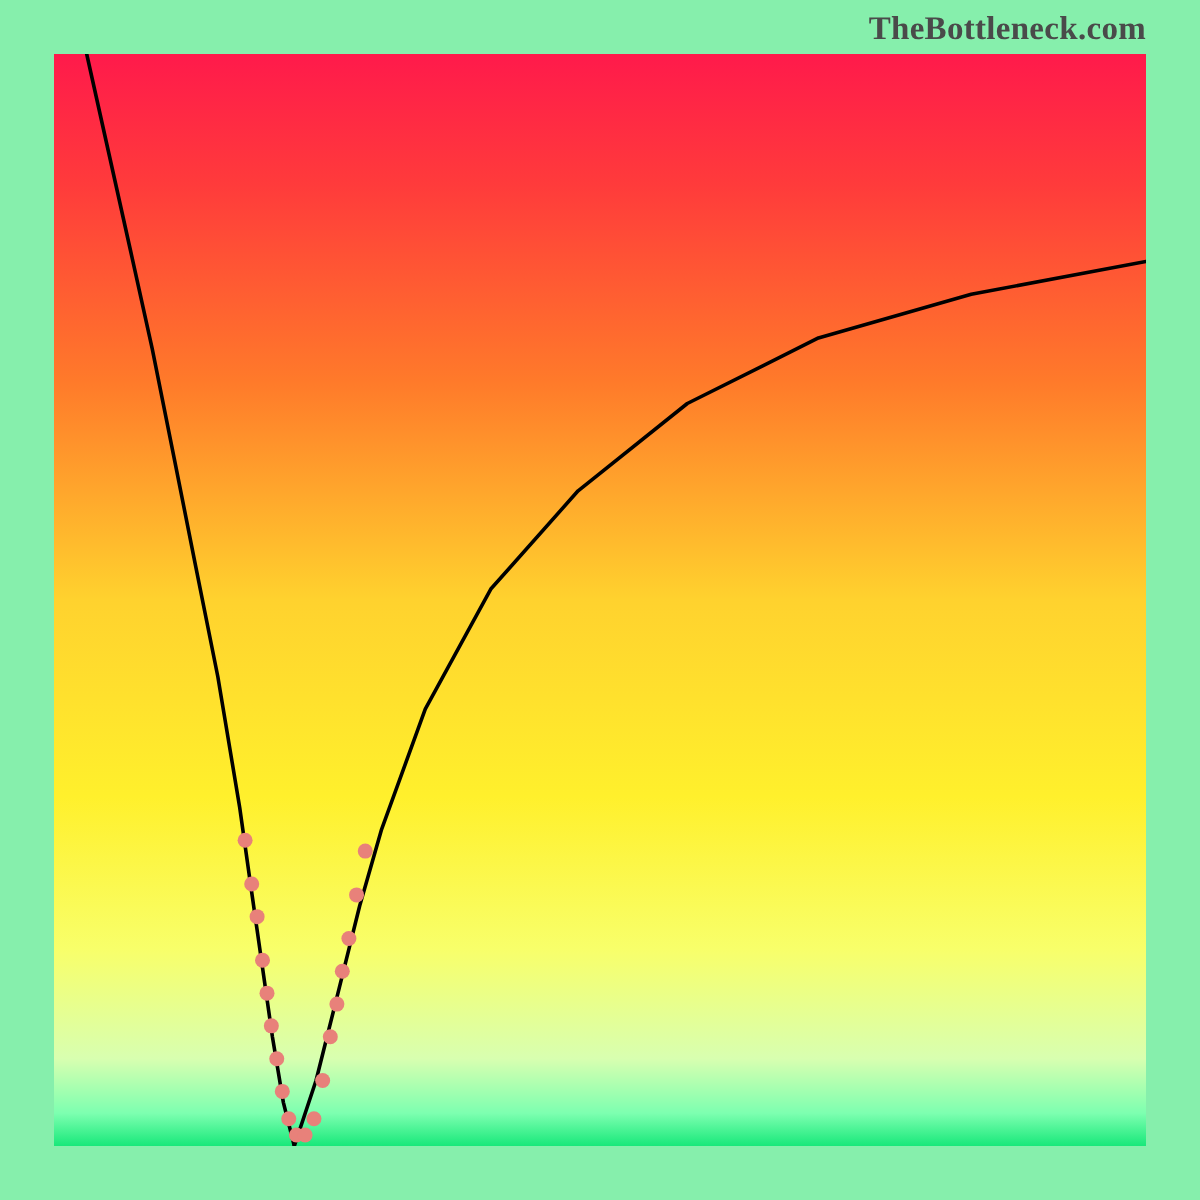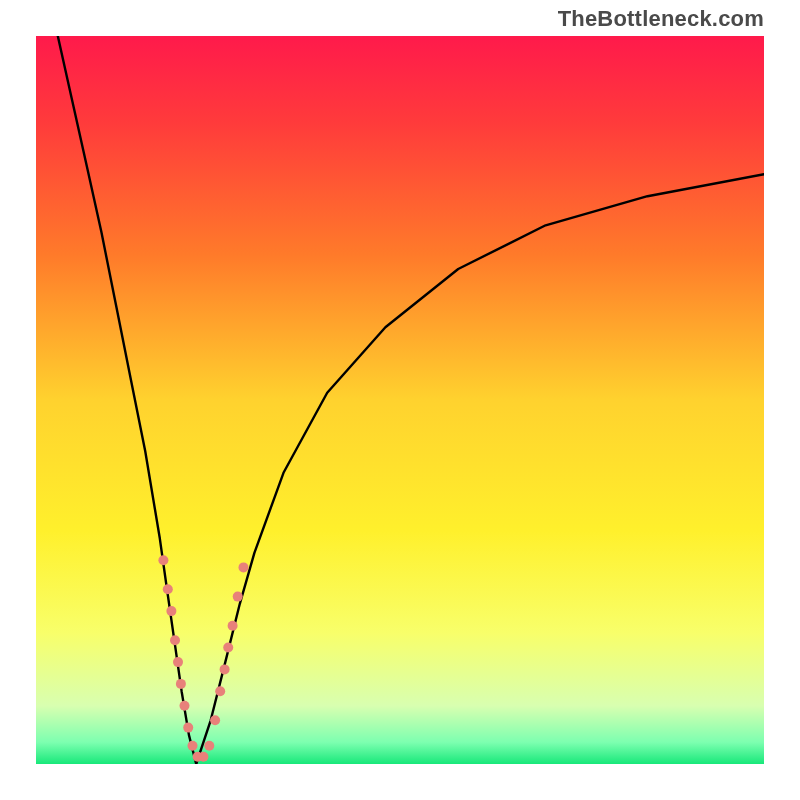--- a/index.html
+++ b/index.html
@@ -9,21 +9,22 @@
     height: 800px;
     overflow: hidden;
     background: #000;
     font-family: Arial, Helvetica, sans-serif;
   }
   .frame {
     position: absolute;
     left: 0; top: 0;
     width: 800px;
     height: 800px;
-    background: #ffffff;
+    background: #86efac;
+    font-family: Liberation Serif, serif;
   }
   .plot-area {
     position: absolute;
     left: 36px;
     top: 36px;
     width: 728px;
     height: 728px;
   }
   .watermark {
     position: absolute;

